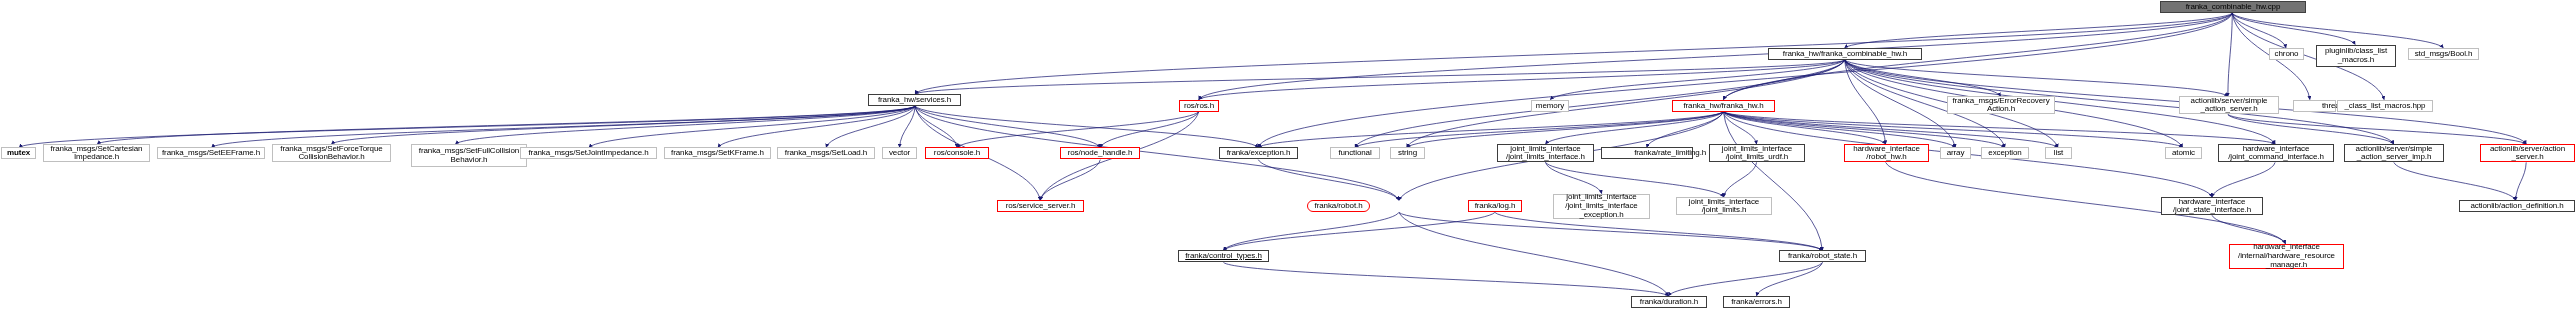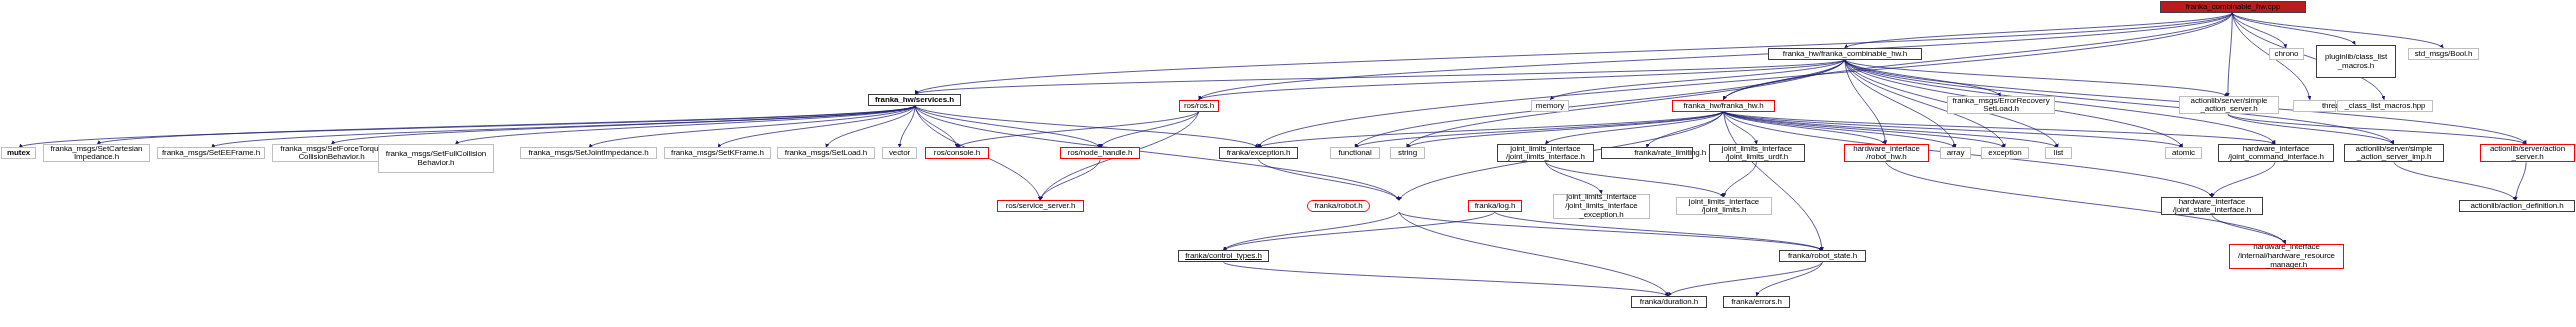--- a/index.html
+++ b/index.html
@@ -32,21 +32,21 @@
     line-height: 1.08;
     font-size: 8px;
     color: #000000;
     background: #ffffff;
     border: 0.6px solid #bfbfbf;
     white-space: pre-line;
     padding: 0.6px 1.7px;
     letter-spacing: -0.1px;
   }
   .node.root {
-    background: #b91c1c;
+    background: #737373;
     border: 0.6px solid #404040;
   }
   .node.dark {
     border: 0.6px solid #3d3d3d;
   }
   .node.red {
     border: 0.6px solid #ff0000;
   }
 </style>
 </head>
@@ -135,40 +135,40 @@
       <path d="M4089.5,292 C4082.3495,318.04 3983.1505,327.96 3976,354" fill="none" stroke="#191970" stroke-width="1.3" marker-end="url(#arw)"></path>
       <path d="M3976,387 C3984.316,408.42 4099.684,416.58 4108,438" fill="none" stroke="#191970" stroke-width="1.3" marker-end="url(#arw)"></path>
       <path d="M4541,292 C4539.803,320.56 4523.197,331.44 4522,360" fill="none" stroke="#191970" stroke-width="1.3" marker-end="url(#arw)"></path>
       <path d="M4303,292 C4316.797,320.56 4508.203,331.44 4522,360" fill="none" stroke="#191970" stroke-width="1.3" marker-end="url(#arw)"></path>
       <path d="M4004.5,206 C4023.3055,228.26 4284.1945,236.74 4303,259" fill="none" stroke="#191970" stroke-width="1.3" marker-end="url(#arw)"></path>
       <path d="M4004.5,206 C4036,228.26 4509.5,236.74 4541,259" fill="none" stroke="#191970" stroke-width="1.3" marker-end="url(#arw)"></path>
     </svg>
 <div class="node root" style="left: 2160px; top: 1.1px; width: 146px; height: 12.2px;">franka_combinable_hw.cpp</div>
     <div class="node dark" style="left: 1768px; top: 48px; width: 154px; height: 12.2px;">franka_hw/franka_combinable_hw.h</div>
     <div class="node light" style="left: 2269px; top: 48px; width: 35px; height: 12.2px;">chrono</div>
-    <div class="node dark" style="left: 2316px; top: 45px; width: 80px; height: 33px;">pluginlib/class_list
+    <div class="node dark" style="left: 2316px; top: 45px; width: 80px; height: 22px;">pluginlib/class_list
 _macros.h</div>
     <div class="node light" style="left: 2408px; top: 48px; width: 71px; height: 12.2px;">std_msgs/Bool.h</div>
-    <div class="node dark" style="left: 868px; top: 94px; width: 93px; height: 12.2px; font-weight: bold;">franka_hw/services.h</div>
+    <div class="node dark" style="left: 868px; top: 94px; width: 93px; height: 12.2px;">franka_hw/services.h</div>
     <div class="node red" style="left: 1179px; top: 100px; width: 40px; height: 12.2px;">ros/ros.h</div>
     <div class="node red" style="left: 1672px; top: 100px; width: 103px; height: 12.2px;">franka_hw/franka_hw.h</div>
     <div class="node light" style="left: 1531px; top: 100px; width: 38px; height: 12.2px;">memory</div>
     <div class="node light" style="left: 1947px; top: 96px; width: 108px; height: 18.4px;">franka_msgs/ErrorRecovery
-SetLoad.h</div>
+Action.h</div>
     <div class="node light" style="left: 2293px; top: 100px; width: 35px; height: 12.2px; padding-left: 39px;">thread</div>
     <div class="node light" style="left: 2337px; top: 100px; width: 96px; height: 12.2px;">_class_list_macros.hpp</div>
     <div class="node light" style="left: 2179px; top: 96px; width: 100px; height: 18.4px;">actionlib/server/simple
 _action_server.h</div>
     <div class="node light" style="left: 1.1px; top: 147px; width: 35px; height: 12.2px; font-weight: bold;">mutex</div>
     <div class="node light" style="left: 43px; top: 144px; width: 107px; height: 18.4px;">franka_msgs/SetCartesian
 Impedance.h</div>
     <div class="node light" style="left: 157px; top: 147px; width: 108px; height: 12.2px;">franka_msgs/SetEEFrame.h</div>
     <div class="node light" style="left: 272px; top: 144px; width: 119px; height: 18.4px;">franka_msgs/SetForceTorque
 CollisionBehavior.h</div>
-    <div class="node light" style="left: 378px; top: 144px; width: 116px; height: 29px;">franka_msgs/SetFullCollision
+    <div class="node light" style="left: 411px; top: 144px; width: 116px; height: 23px;">franka_msgs/SetFullCollision
 Behavior.h</div>
     <div class="node light" style="left: 520px; top: 147px; width: 137px; height: 12.2px;">franka_msgs/SetJointImpedance.h</div>
     <div class="node light" style="left: 664px; top: 147px; width: 107px; height: 12.2px; text-align: center;">franka_msgs/SetKFrame.h</div>
     <div class="node light" style="left: 777px; top: 147px; width: 98px; height: 12.2px;">franka_msgs/SetLoad.h</div>
     <div class="node light" style="left: 882px; top: 147px; width: 35px; height: 12.2px;">vector</div>
     <div class="node red" style="left: 925px; top: 147px; width: 64px; height: 12.2px;">ros/console.h</div>
     <div class="node red" style="left: 1060px; top: 147px; width: 80px; height: 12.2px;">ros/node_handle.h</div>
     <div class="node dark" style="left: 1219px; top: 147px; width: 79px; height: 12.2px;">franka/exception.h</div>
     <div class="node light" style="left: 1330px; top: 147px; width: 50px; height: 12.2px;">functional</div>
     <div class="node light" style="left: 1390px; top: 147px; width: 35px; height: 12.2px;">string</div>

